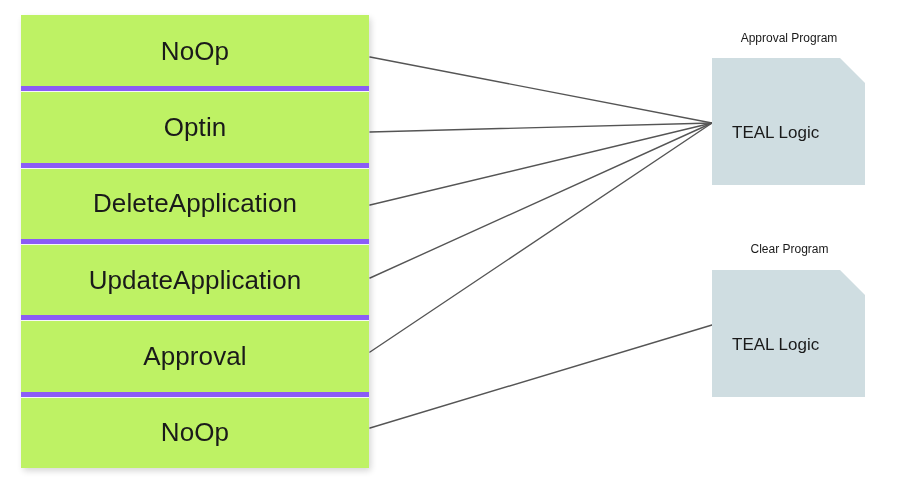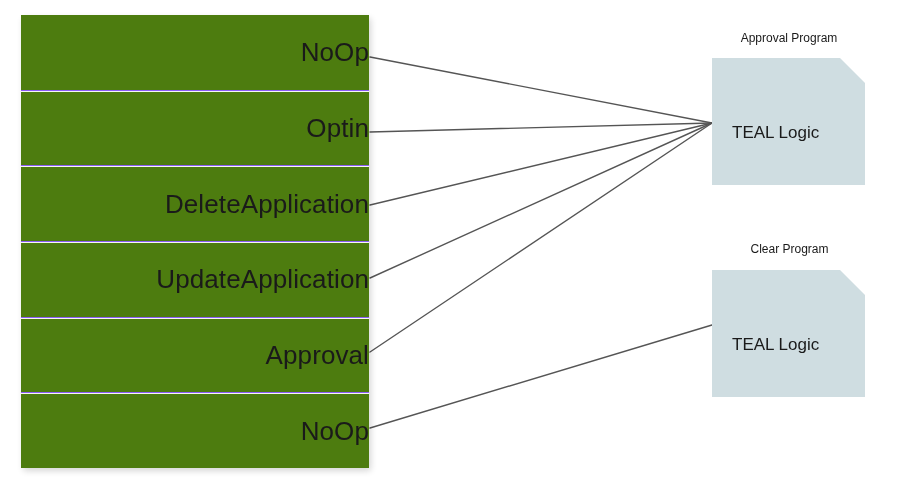--- a/index.html
+++ b/index.html
@@ -26,26 +26,26 @@
     background: #eeeeee;
     border-radius: 3px;
     box-shadow: 2px 3px 6px rgba(0,0,0,0.16);
     display: flex;
     flex-direction: column;
   }
   .list-row {
     flex: 1 1 0;
     display: flex;
     align-items: center;
-    justify-content: flex-end;
+    justify-content: center;
     position: relative;
-    background: #4d7c0f;
+    background: #bef264;
   }
   .list-row + .list-row {
-    border-top: 1px solid #8b5cf6;
+    border-top: 5px solid #8b5cf6;
     box-shadow: inset 0 1px 0 #f7f7f7;
   }
   .list-row-label {
     font-size: 26px;
     line-height: 1;
     color: #1a1a1a;
     letter-spacing: 0.1px;
     white-space: nowrap;
   }
 

